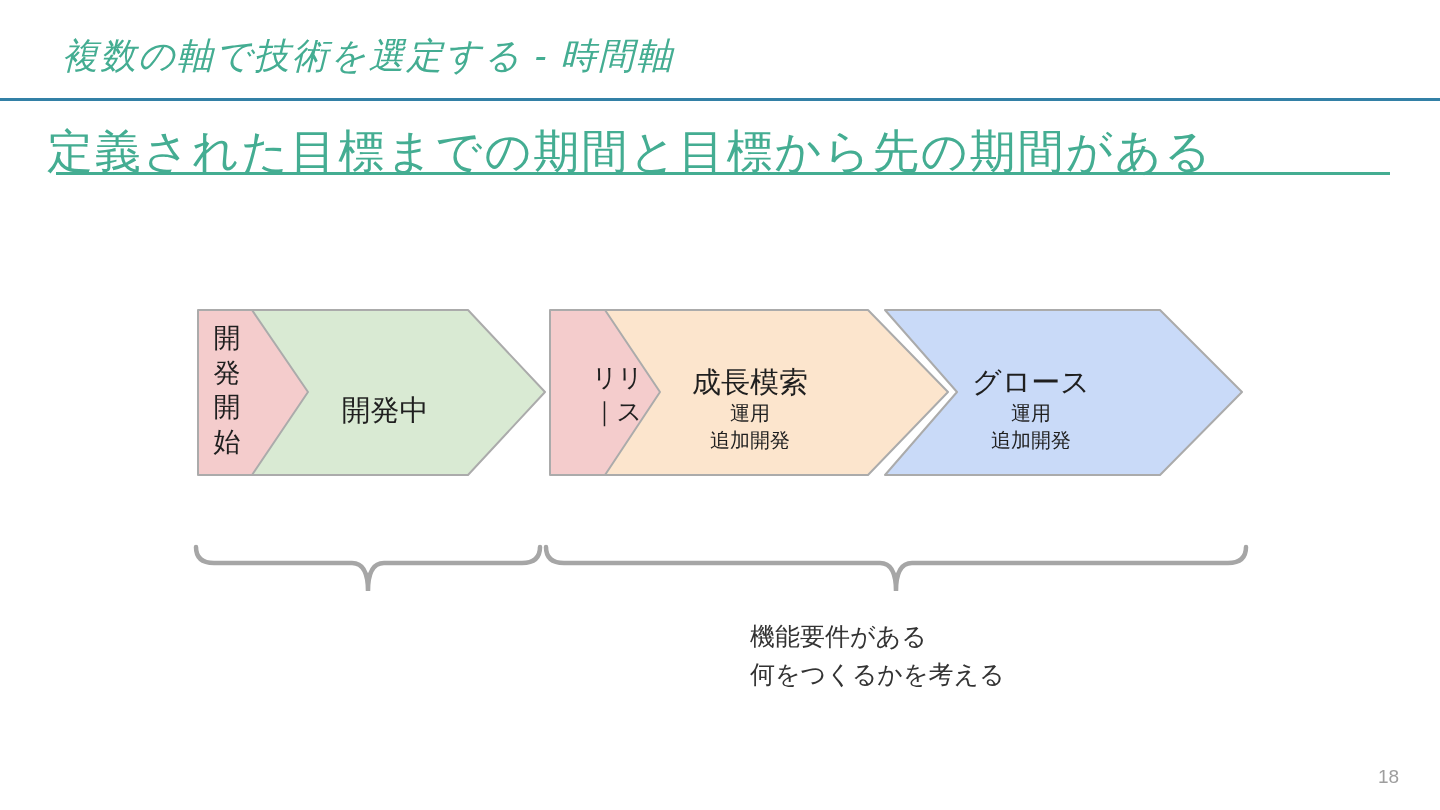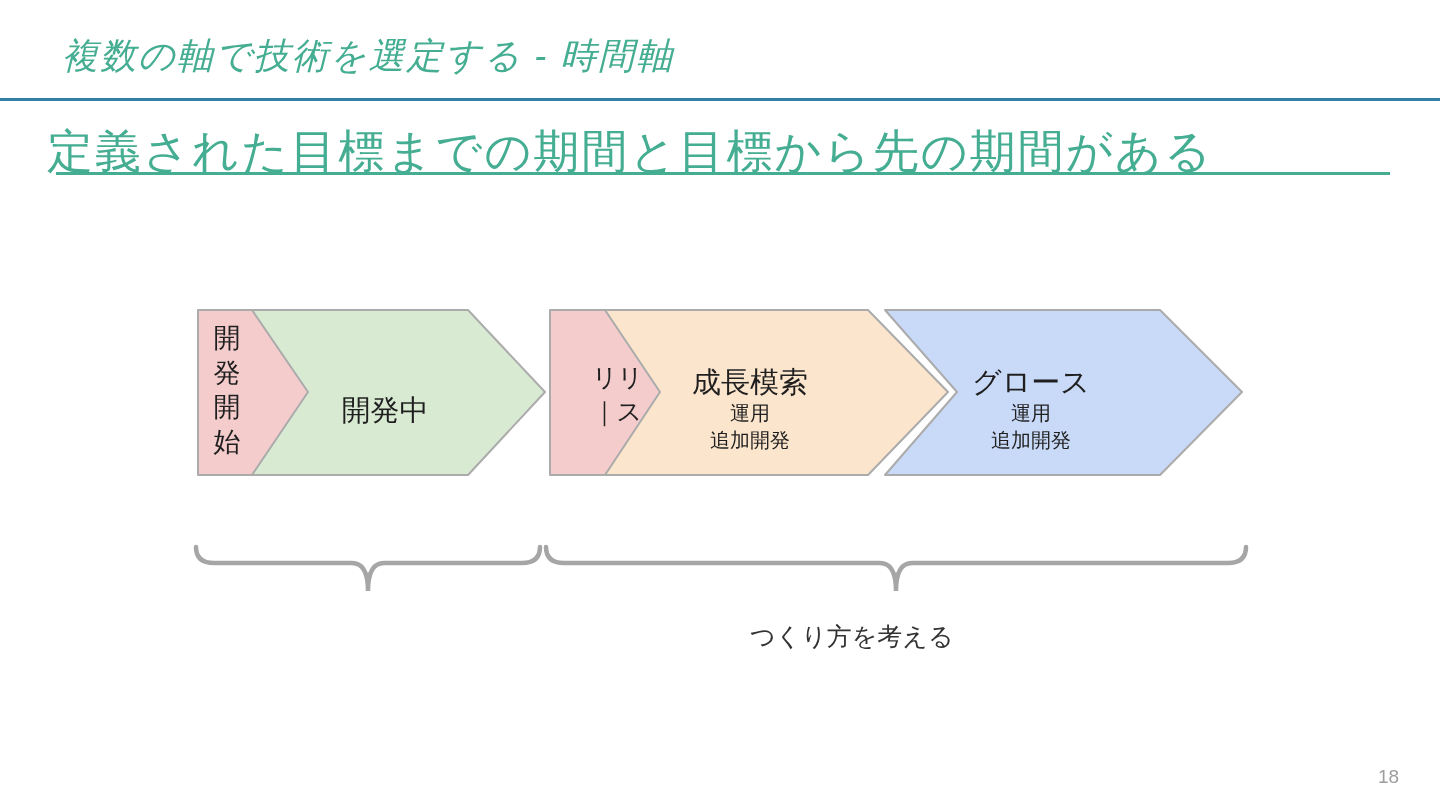--- a/index.html
+++ b/index.html
@@ -108,18 +108,19 @@
     <div class="stage-sub">追加開発</div>
   </div>
 
   <svg class="braces-svg" viewBox="180 535 1080 70" xmlns="http://www.w3.org/2000/svg">
     <path d="M196,547 Q196,563 214,563 L352,563 Q368,563 368,591 Q368,563 384,563 L522,563 Q540,563 540,547" fill="none" stroke="#a6a6a6" stroke-width="4.5" stroke-linecap="round"></path>
     <path d="M546,547 Q546,563 564,563 L880,563 Q896,563 896,591 Q896,563 912,563 L1228,563 Q1246,563 1246,547" fill="none" stroke="#a6a6a6" stroke-width="4.5" stroke-linecap="round"></path>
   </svg>
 
 
   <div class="note note-midlong">
-    <div>つくり方を考える</div>
+    <div>機能要件がある</div>
+    <div>何をつくるかを考える</div>
   </div>
 
   <div class="page-number">18</div>
 
 </div>
 
 </body></html>

